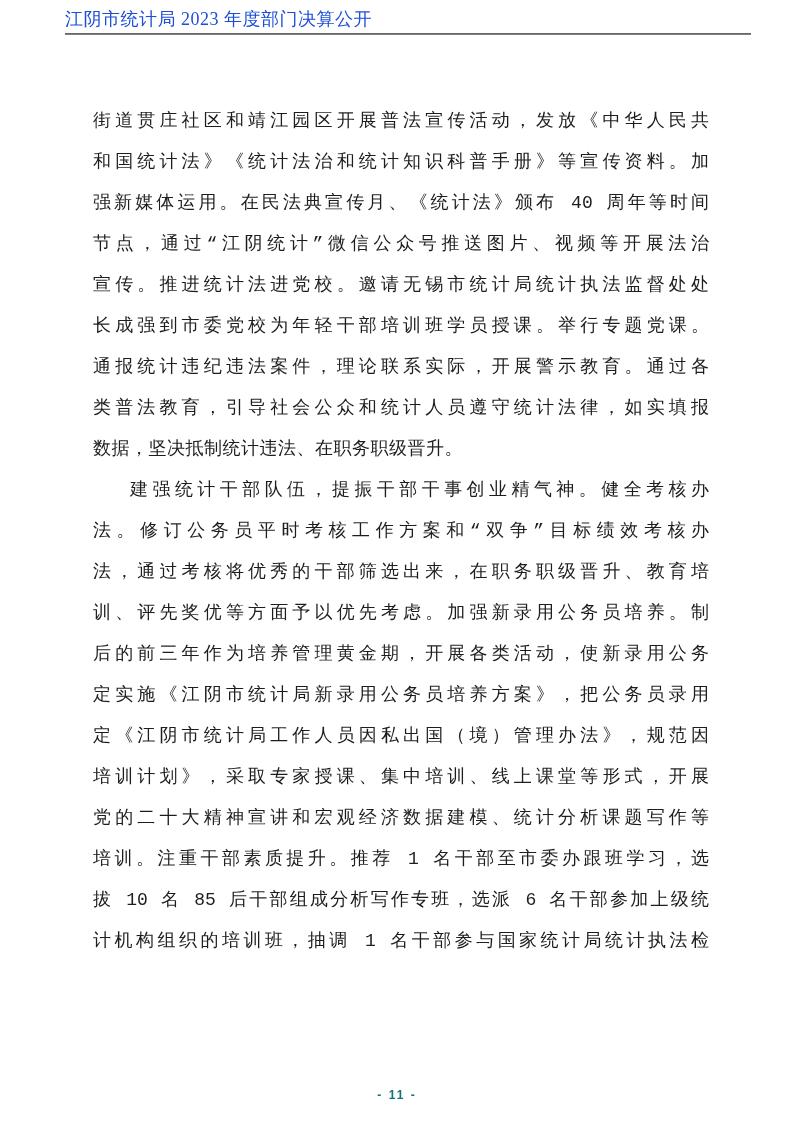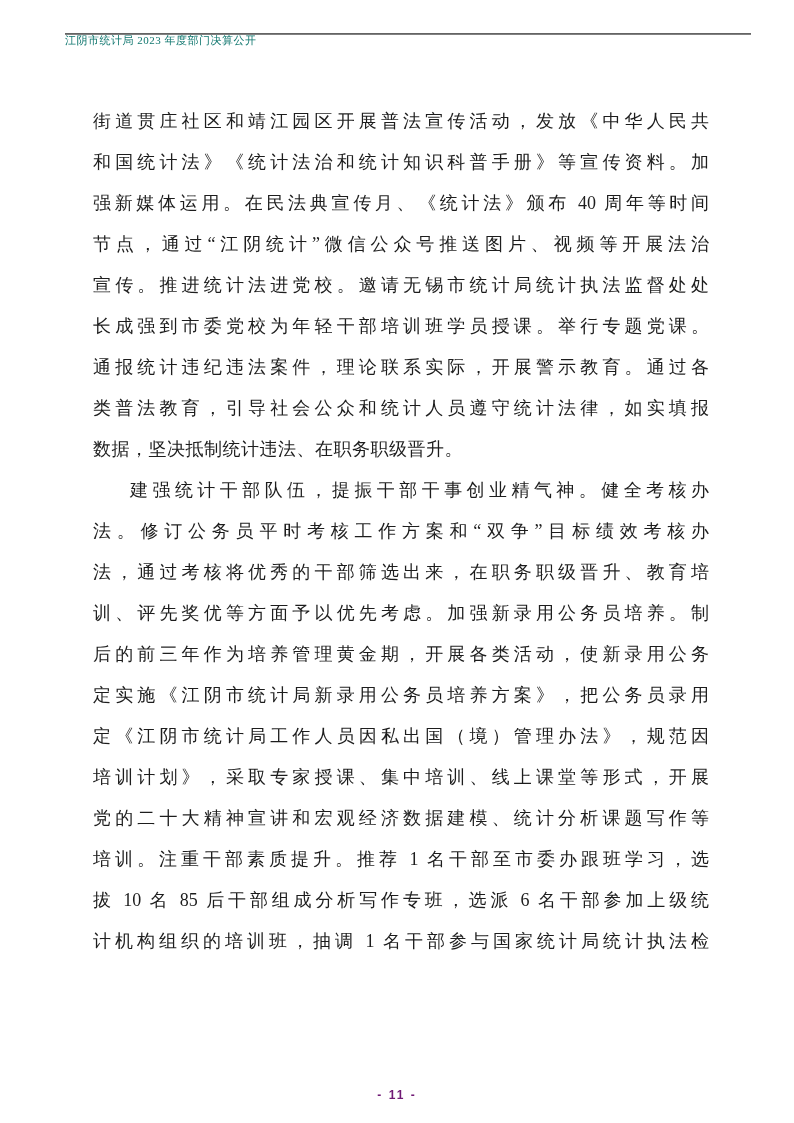--- a/index.html
+++ b/index.html
@@ -19,24 +19,24 @@
   
   .page-header {
     position: absolute;
     left: 0;
     top: 0;
     width: 100%;
   }
   .header-title {
     position: absolute;
     left: 65px;
-    top: 32px;
-    font-size: 11px;
+    top: 11px;
+    font-size: 18px;
     line-height: 16px;
-    color: #0f766e;
+    color: #1d4ed8;
     letter-spacing: 0.5px;
     white-space: nowrap;
   }
   .header-rule {
     position: absolute;
     left: 65px;
     top: 33px;
     width: 686px;
     height: 2px;
     background: linear-gradient(#565656, #8f8f8f);
@@ -50,20 +50,21 @@
   }
   .line {
     height: 41px;
     line-height: 41px;
     font-size: 18px;
     color: #1d1d1d;
     text-align: justify;
     text-align-last: justify;
     white-space: nowrap;
     overflow: hidden;
+    font-family: Liberation Mono, monospace;
   }
   .line.indent-first {
     padding-left: 37px;
   }
   .line.no-justify-last {
     text-align: left;
     text-align-last: left;
     letter-spacing: 0.5px;
   }
   
@@ -71,21 +72,21 @@
     position: absolute;
     left: 0;
     top: 1085px;
     width: 100%;
     text-align: center;
   }
   .page-number {
     font-family: "Liberation Sans", "DejaVu Sans", sans-serif;
     font-size: 12px;
     font-weight: 700;
-    color: #701a75;
+    color: #0f766e;
     letter-spacing: 2px;
     white-space: nowrap;
   }
 </style>
 </head>
 <body>
 
 <div class="page">
 
   <div class="page-header">

